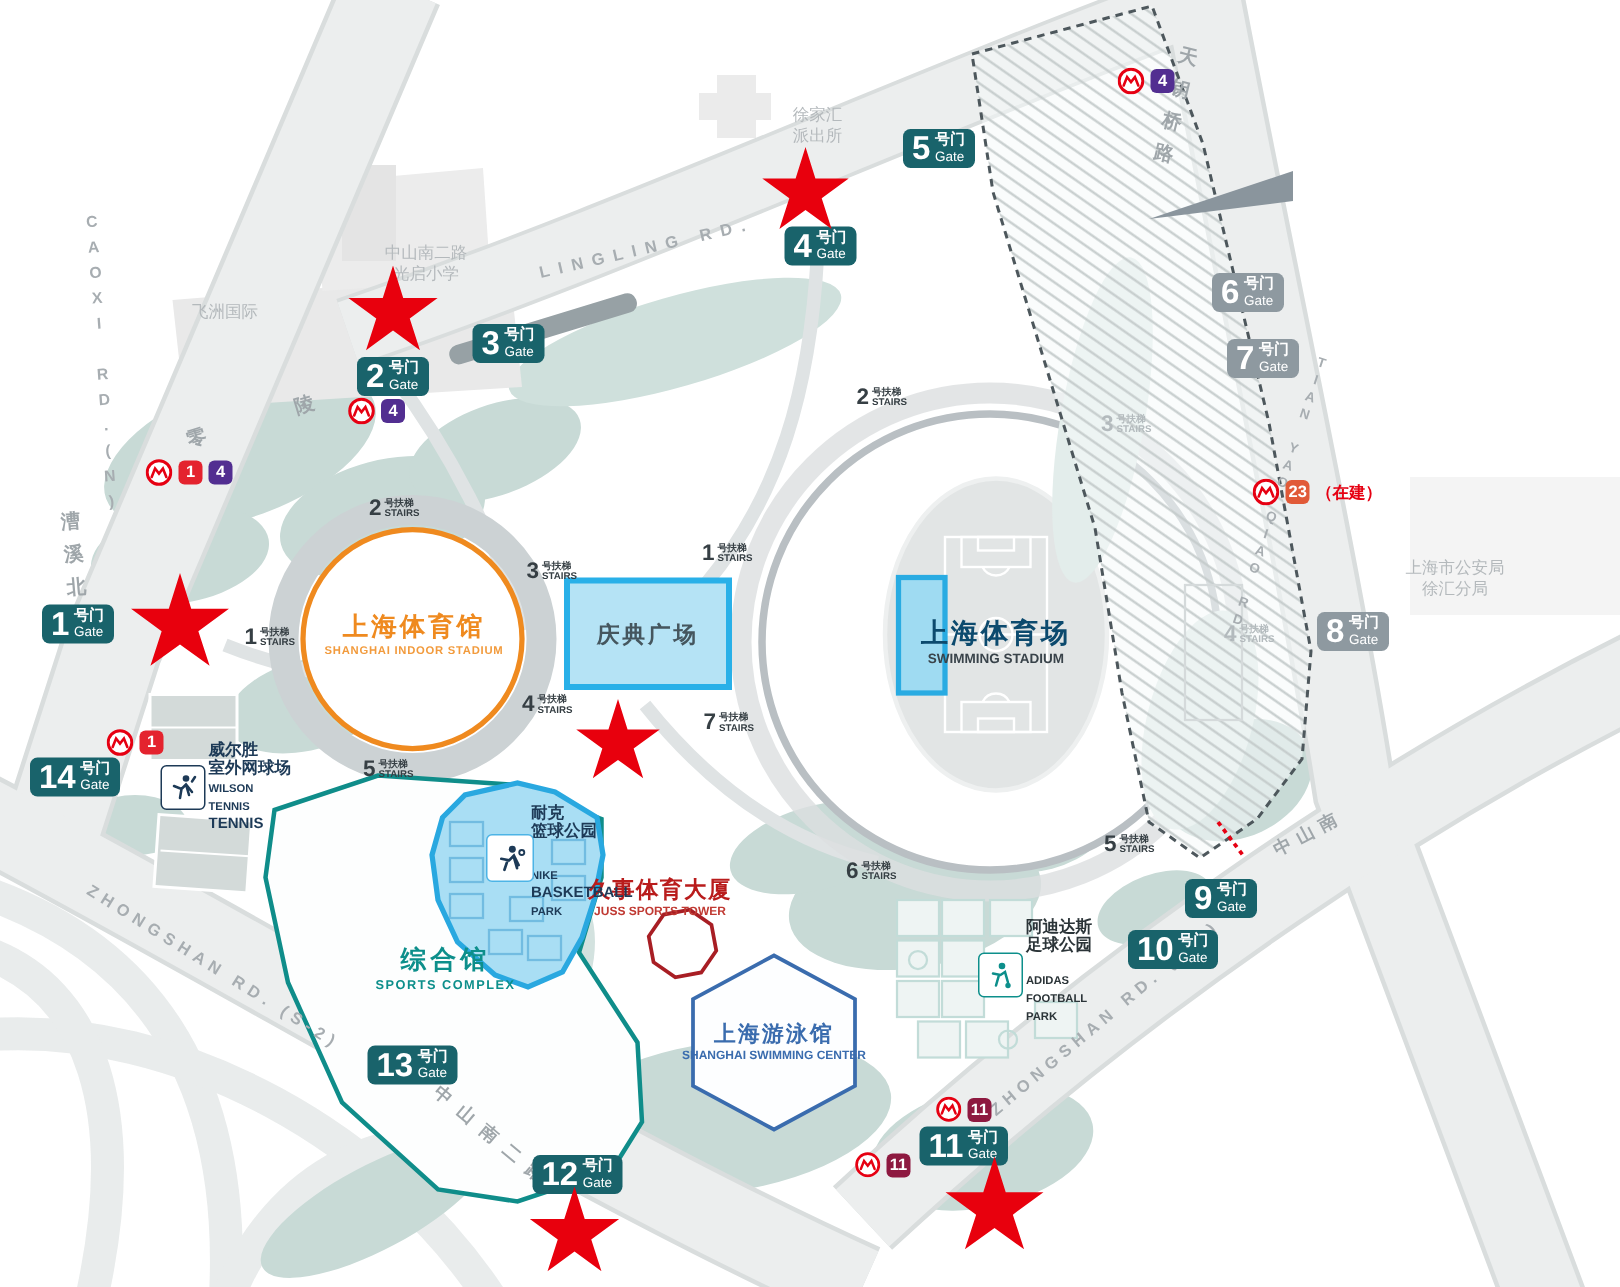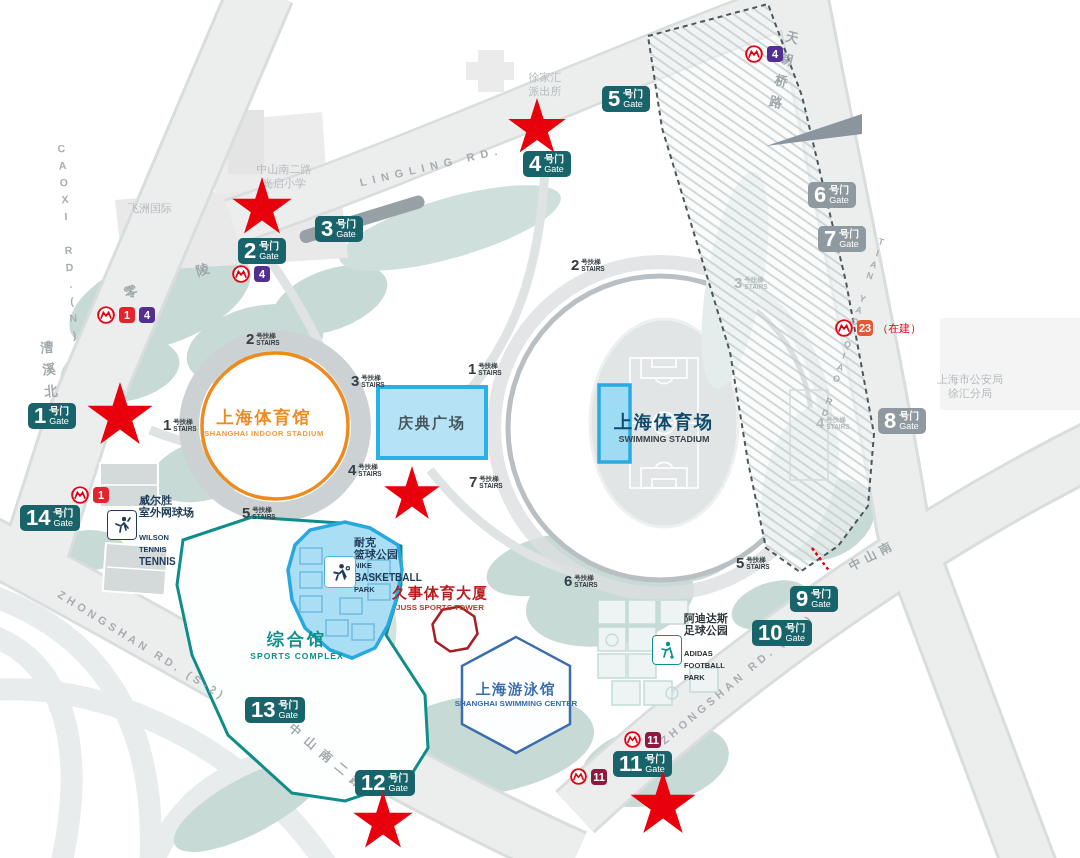--- a/index.html
+++ b/index.html
@@ -22,21 +22,21 @@
   
   .stairs{display:flex;align-items:center;gap:2px;color:#363f44;white-space:nowrap;}
   .stairs .s-num{font-size:15px;font-weight:bold;}
   .stairs .s-col{display:flex;flex-direction:column;font-size:6.5px;line-height:7px;font-weight:bold;}
   .stairs.faint{color:#b3babd;}
   
   .metro{display:flex;align-items:center;gap:4px;}
   .mline{min-width:16px;height:16px;border-radius:4px;color:#fff;font-size:11px;font-weight:bold;
          display:flex;align-items:center;justify-content:center;padding:0 2px;box-sizing:border-box;}
   .l1{background:#e4232e;} .l4{background:#522e91;} .l11{background:#8e1940;} .l23{background:#e15a38;}
-  .constr{color:#e60012;font-size:11px;font-weight:normal;white-space:nowrap;}
+  .constr{color:#e60012;font-size:11px;font-weight:bold;white-space:nowrap;}
   
   .star{aspect-ratio:1;background:#e8000d;
         clip-path:polygon(50% 0%,61% 35%,98% 35%,68% 57%,79% 91%,50% 70%,21% 91%,32% 57%,2% 35%,39% 35%);}
   
   .bl{text-align:center;white-space:nowrap;}
   .cn-big{font-weight:bold;letter-spacing:2px;}
   .icon-sq{background:#fff;border-radius:4px;display:flex;align-items:center;justify-content:center;}
   
   .callout{background:#8a959d;color:#fff;border-radius:8px;padding:8px 10px;
            font-size:13px;font-weight:bold;line-height:21px;white-space:nowrap;}
@@ -204,21 +204,21 @@
   </div>
   <div class="abs place" style="left:925px;top:372px;width:90px">
     <div>上海市公安局</div>
       <div>徐汇分局</div>
   </div>
 
   <svg class="abs" style="left:764px;top:108px" width="100" height="44">
     <polygon points="98,6 98,26 2,38" fill="#8a959d"></polygon>
   </svg>
 
-  <div class="abs bl" style="left:264px;top:406px;transform:translateX(-50%)">
+  <div class="abs bl" style="left:276px;top:406px;transform:translateX(-50%)">
     <div class="cn-big" style="font-size:17px;color:#ef8a1f">上海体育馆</div>
     <div style="font-size:7.5px;color:#f29b3d;font-weight:bold;letter-spacing:.5px">SHANGHAI INDOOR STADIUM</div>
   </div>
   <div class="abs bl" style="left:664px;top:410px;transform:translateX(-50%)">
     <div class="cn-big" style="font-size:18px;color:#0c4a6e">上海体育场</div>
     <div style="font-size:9px;color:#39434a;font-weight:bold">SWIMMING STADIUM</div>
   </div>
   <div class="abs bl" style="left:432px;top:414px;transform:translateX(-50%)">
     <div class="cn-big" style="font-size:15px;color:#45565e">庆典广场</div>
   </div>
@@ -230,28 +230,28 @@
     <div class="cn-big" style="font-size:14.5px;color:#3a6cae;letter-spacing:1.5px">上海游泳馆</div>
     <div style="font-size:8px;color:#3a6cae;font-weight:bold">SHANGHAI SWIMMING CENTER</div>
   </div>
   <div class="abs bl" style="left:440px;top:584px;transform:translateX(-50%)">
     <div class="cn-big" style="font-size:15px;color:#b91c1c;letter-spacing:1px">久事体育大厦</div>
     <div style="font-size:8px;color:#c03a33;font-weight:bold">JUSS SPORTS TOWER</div>
   </div>
   <div class="abs" style="left:354px;top:536px;color:#1d3a57;line-height:12px">
     <div style="font-size:11px;font-weight:bold">耐克</div>
     <div style="font-size:11px;font-weight:bold">篮球公园</div>
-    <div style="font-size:7.5px;font-weight:bold;margin-top:0">NIKE</div>
+    <div style="font-size:7.5px;font-weight:bold;margin-top:18px">NIKE</div>
     <div style="font-size:10px;font-weight:bold">BASKETBALL</div>
     <div style="font-size:7.5px;font-weight:bold">PARK</div>
   </div>
   <div class="abs" style="left:139px;top:494px;color:#1d3a57;line-height:12px">
     <div style="font-size:11px;font-weight:bold">威尔胜</div>
     <div style="font-size:11px;font-weight:bold">室外网球场</div>
-    <div style="font-size:7.5px;font-weight:bold;margin-top:14px">WILSON</div>
+    <div style="font-size:7.5px;font-weight:bold;margin-top:2px">WILSON</div>
     <div style="font-size:7.5px;font-weight:bold">TENNIS</div>
     <div style="font-size:10px;font-weight:bold">TENNIS</div>
   </div>
   <div class="abs" style="left:684px;top:612px;color:#2b3438;line-height:12px">
     <div style="font-size:11px;font-weight:bold">阿迪达斯</div>
     <div style="font-size:11px;font-weight:bold">足球公园</div>
     <div style="font-size:7.5px;font-weight:bold;margin-top:12px">ADIDAS</div>
     <div style="font-size:7.5px;font-weight:bold">FOOTBALL</div>
     <div style="font-size:7.5px;font-weight:bold">PARK</div>
   </div>

